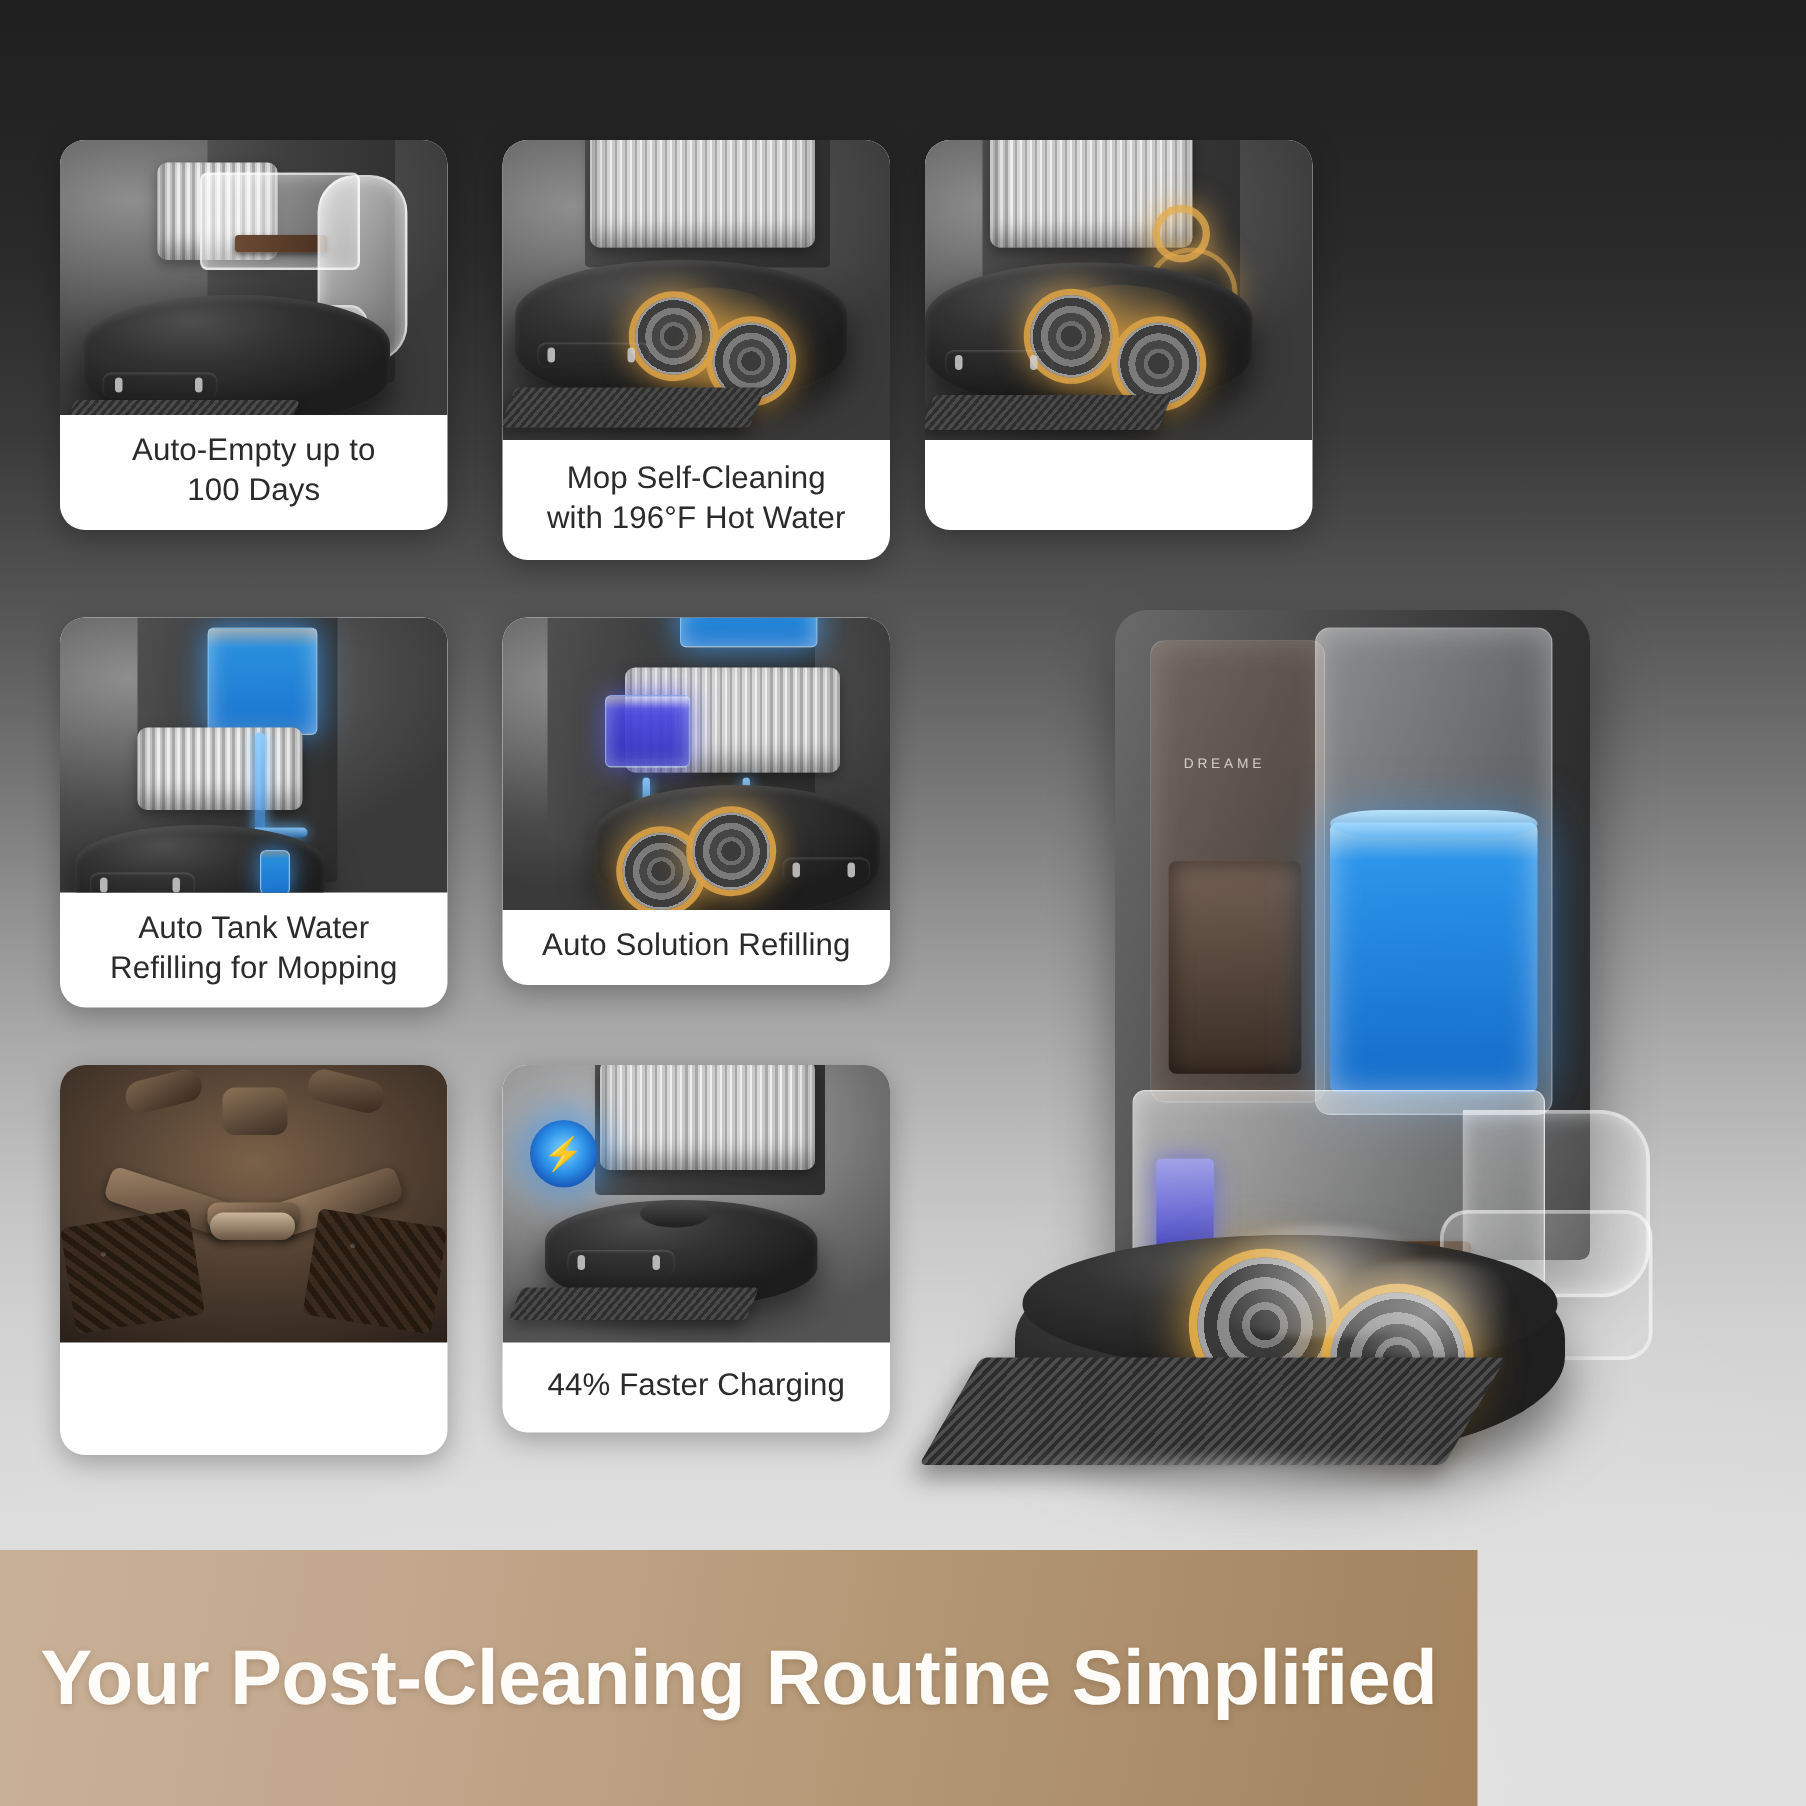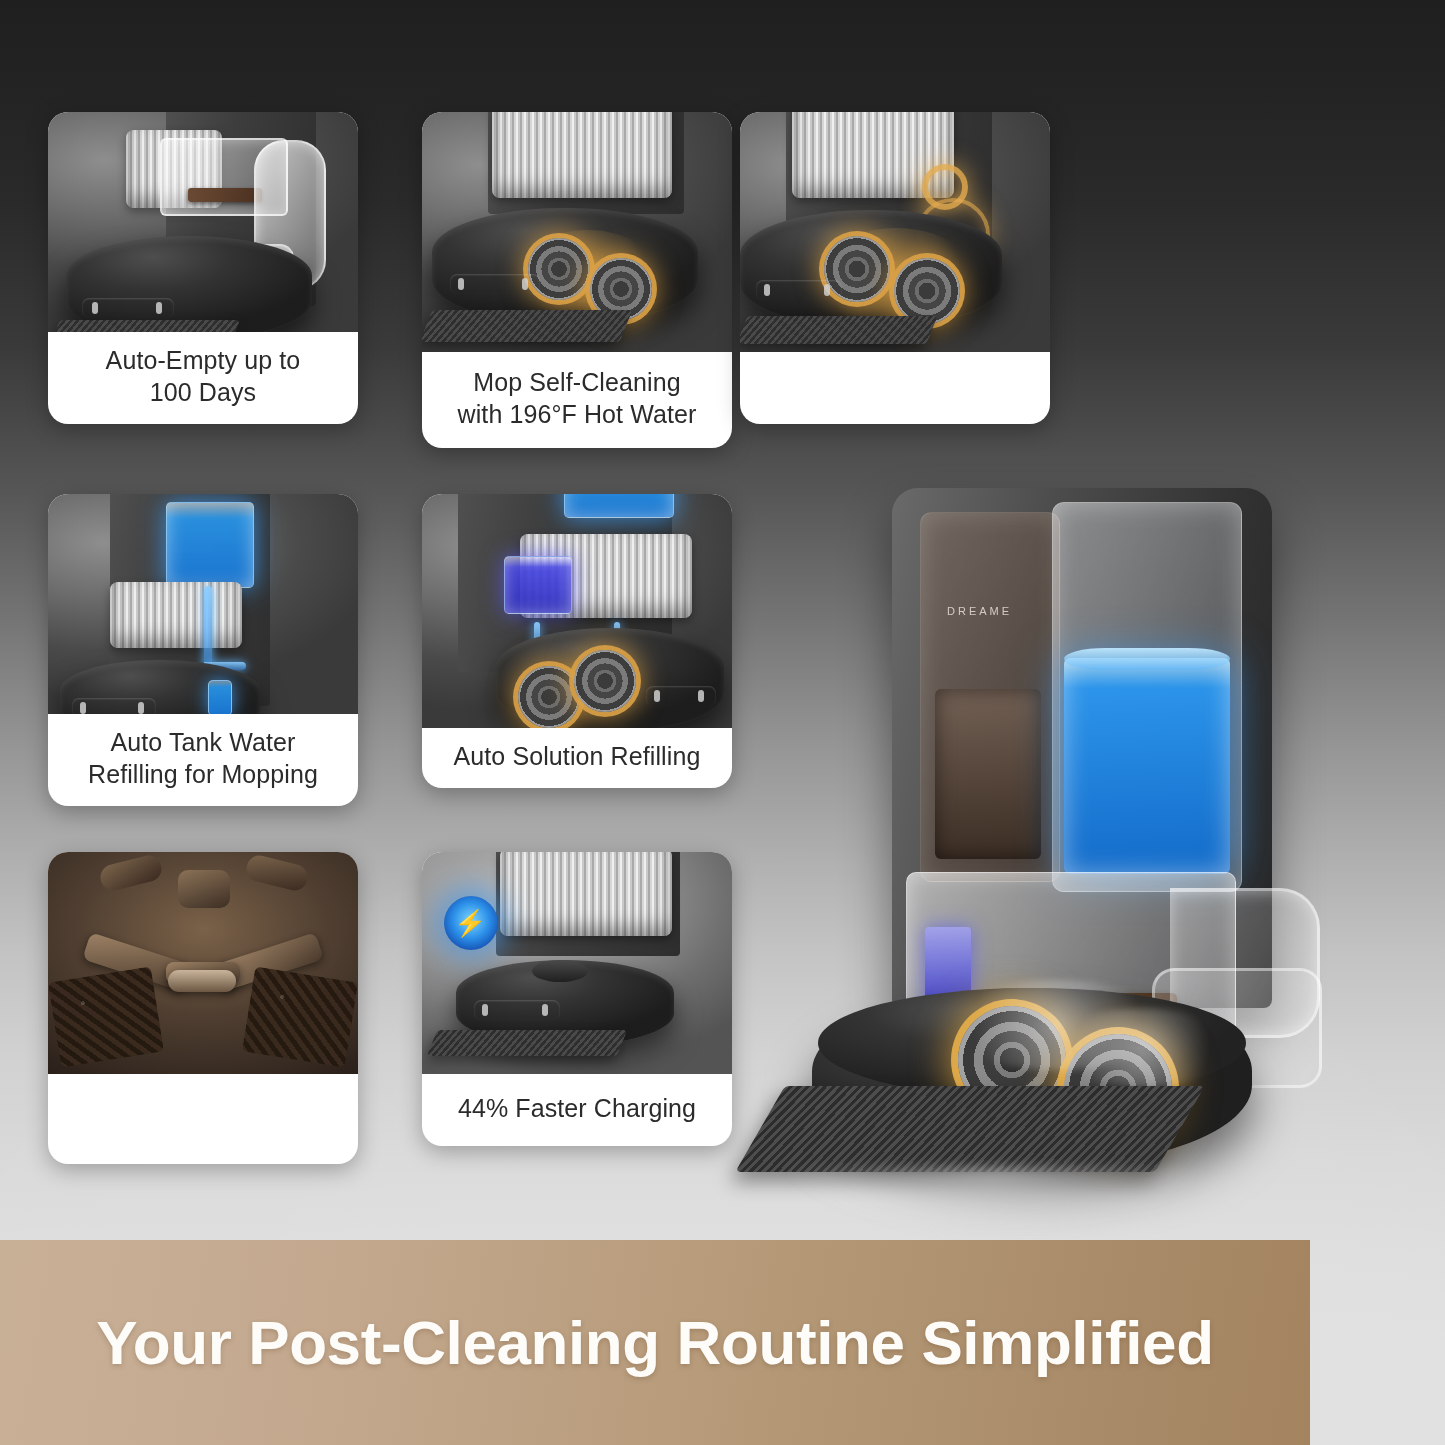--- a/index.html
+++ b/index.html
@@ -24,21 +24,21 @@
     overflow:hidden;
   }
 
   
   .grid {
     position:absolute;
     left:48px; top:112px;
     width:664px;
     display:grid;
     grid-template-columns:310px 310px;
-    column-gap:64px;
+    column-gap:44px;
   }
 
   .card {
     background:#fff;
     border-radius:20px;
     overflow:hidden;
     box-shadow:0 6px 22px rgba(0,0,0,.28);
     display:flex;
     flex-direction:column;
     position:relative;
@@ -332,21 +332,21 @@
   .hero .floor-reflect {
     position:absolute; left:30px; top:700px; width:470px; height:90px;
     background:radial-gradient(60% 100% at 45% 0%, rgba(255,255,255,.45), rgba(255,255,255,0) 75%);
     filter:blur(6px);
   }
 
   
   #banner {
     position:absolute;
     left:0; bottom:0;
-    width:1310px; height:205px;
+    width:1182px; height:205px;
     background:linear-gradient(100deg,#c8b096 0%, #c3a88e 26%, #b59977 58%, #a88a68 85%, #a4845f 100%);
     display:flex; align-items:center; justify-content:center;
   }
   #banner .headline {
     color:#fdfcf8;
     font-size:62px;
     font-weight:bold;
     letter-spacing:-.4px;
     white-space:nowrap;
     text-shadow:0 2px 5px rgba(90,60,30,.25);

